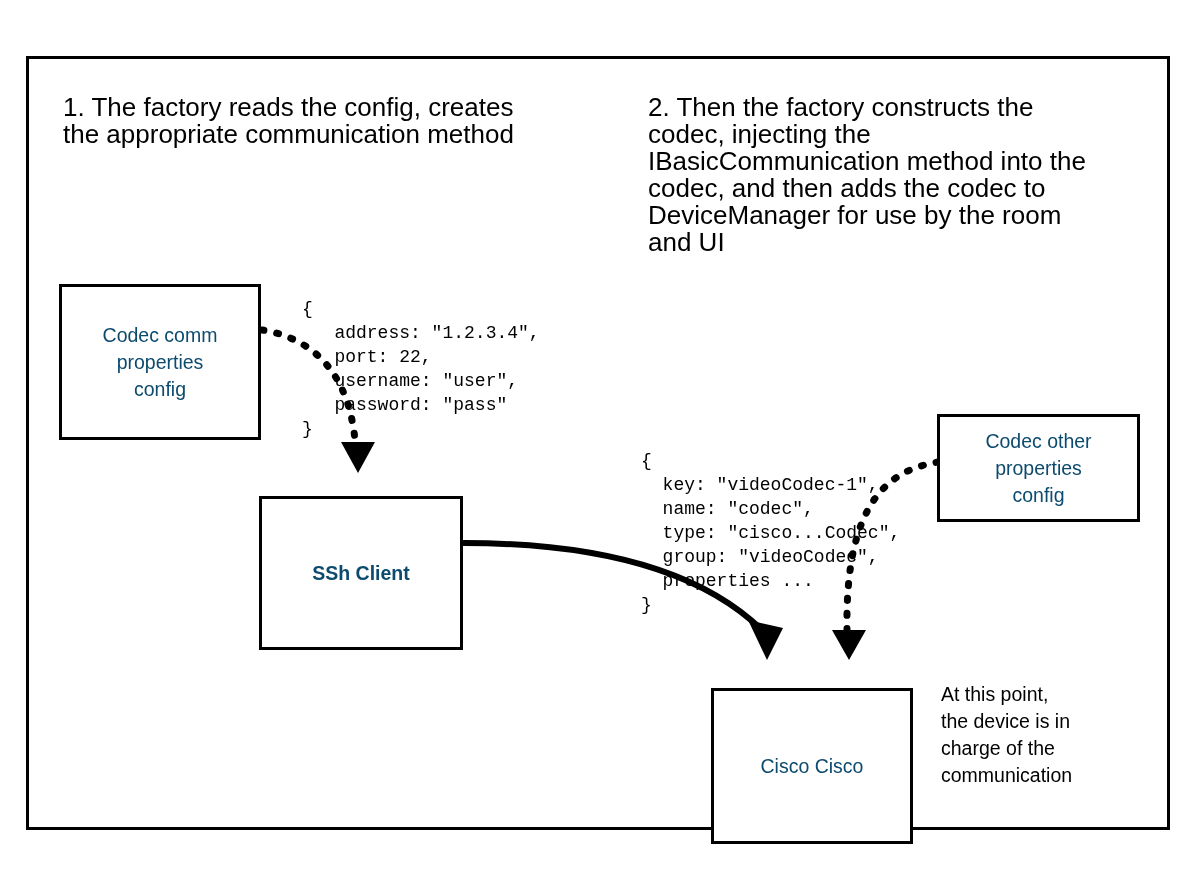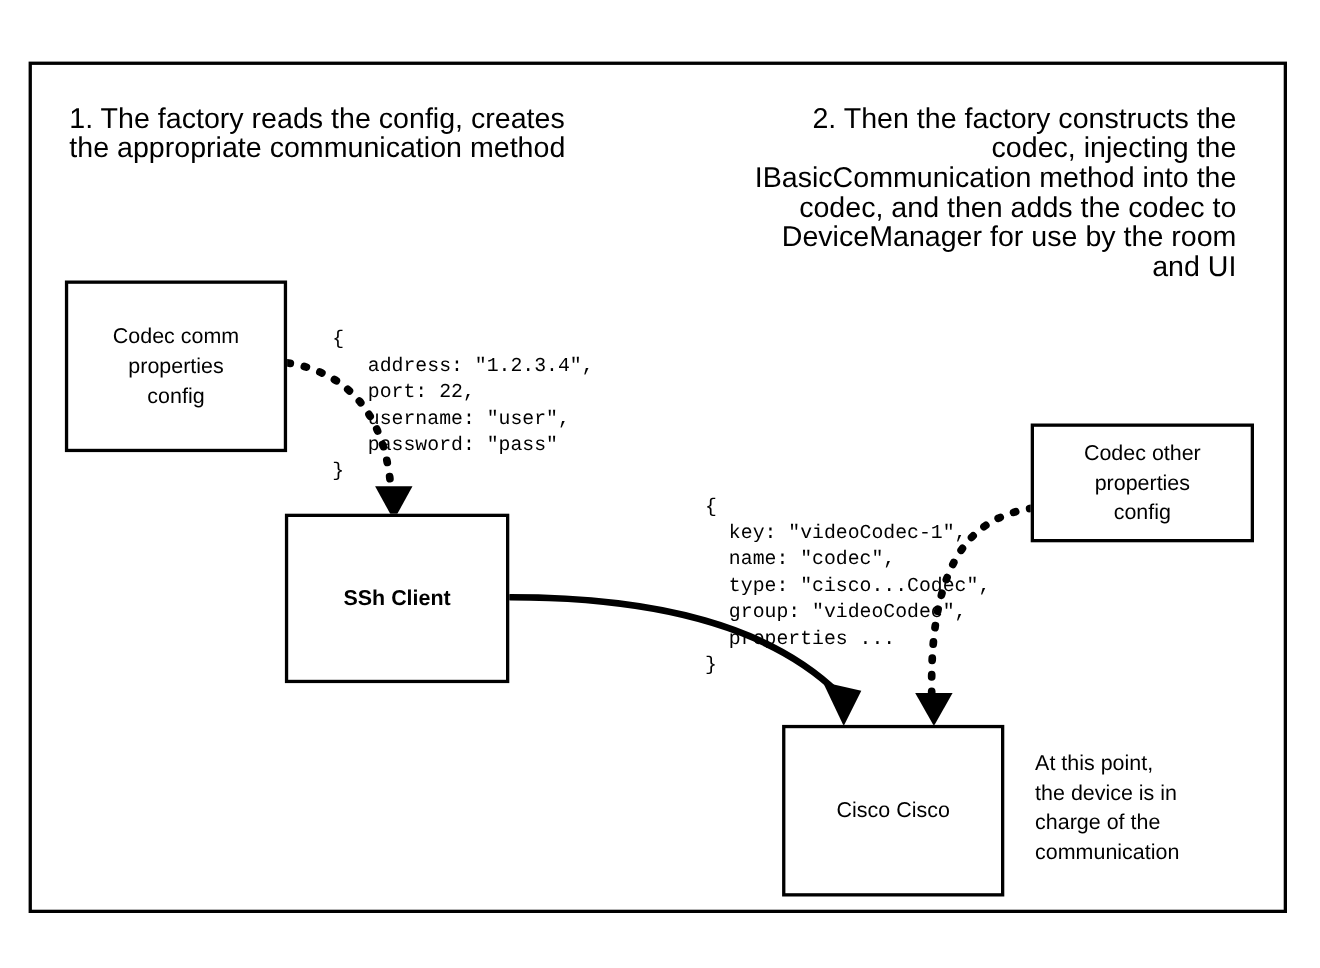--- a/index.html
+++ b/index.html
@@ -25,36 +25,37 @@
     box-sizing: border-box;
   }
   .note {
     position: absolute;
     font-size: 26px;
     line-height: 27px;
     color: #000000;
     white-space: pre-wrap;
   }
   #note-1 { left: 63px; top: 94px; width: 470px; }
-  #note-2 { left: 664px; top: 94px; width: 460px; text-align: right; }
+  #note-2 { left: 648px; top: 94px; width: 460px; }
 
   .box {
     position: absolute;
     border: 3px solid #000000;
     box-sizing: border-box;
     background: #ffffff;
     display: flex;
     align-items: center;
     justify-content: center;
     text-align: center;
     font-size: 19.5px;
     line-height: 27px;
-    color: #000000;
+    color: #0c4a6e;
     white-space: pre-line;
     z-index: 3;
+    margin-top: 29px;
   }
   #box-codec-comm-config { left: 59px;  top: 255px; width: 202px; height: 156px; }
   #box-ssh-client        { left: 259px; top: 467px; width: 204px; height: 154px; font-weight: bold; }
   #box-codec-other-config{ left: 937px; top: 385px; width: 203px; height: 108px; }
   #box-cisco-codec       { left: 711px; top: 659px; width: 202px; height: 156px; }
 
   .code {
     position: absolute;
     font-family: "Liberation Mono", monospace;
     font-size: 18px;

